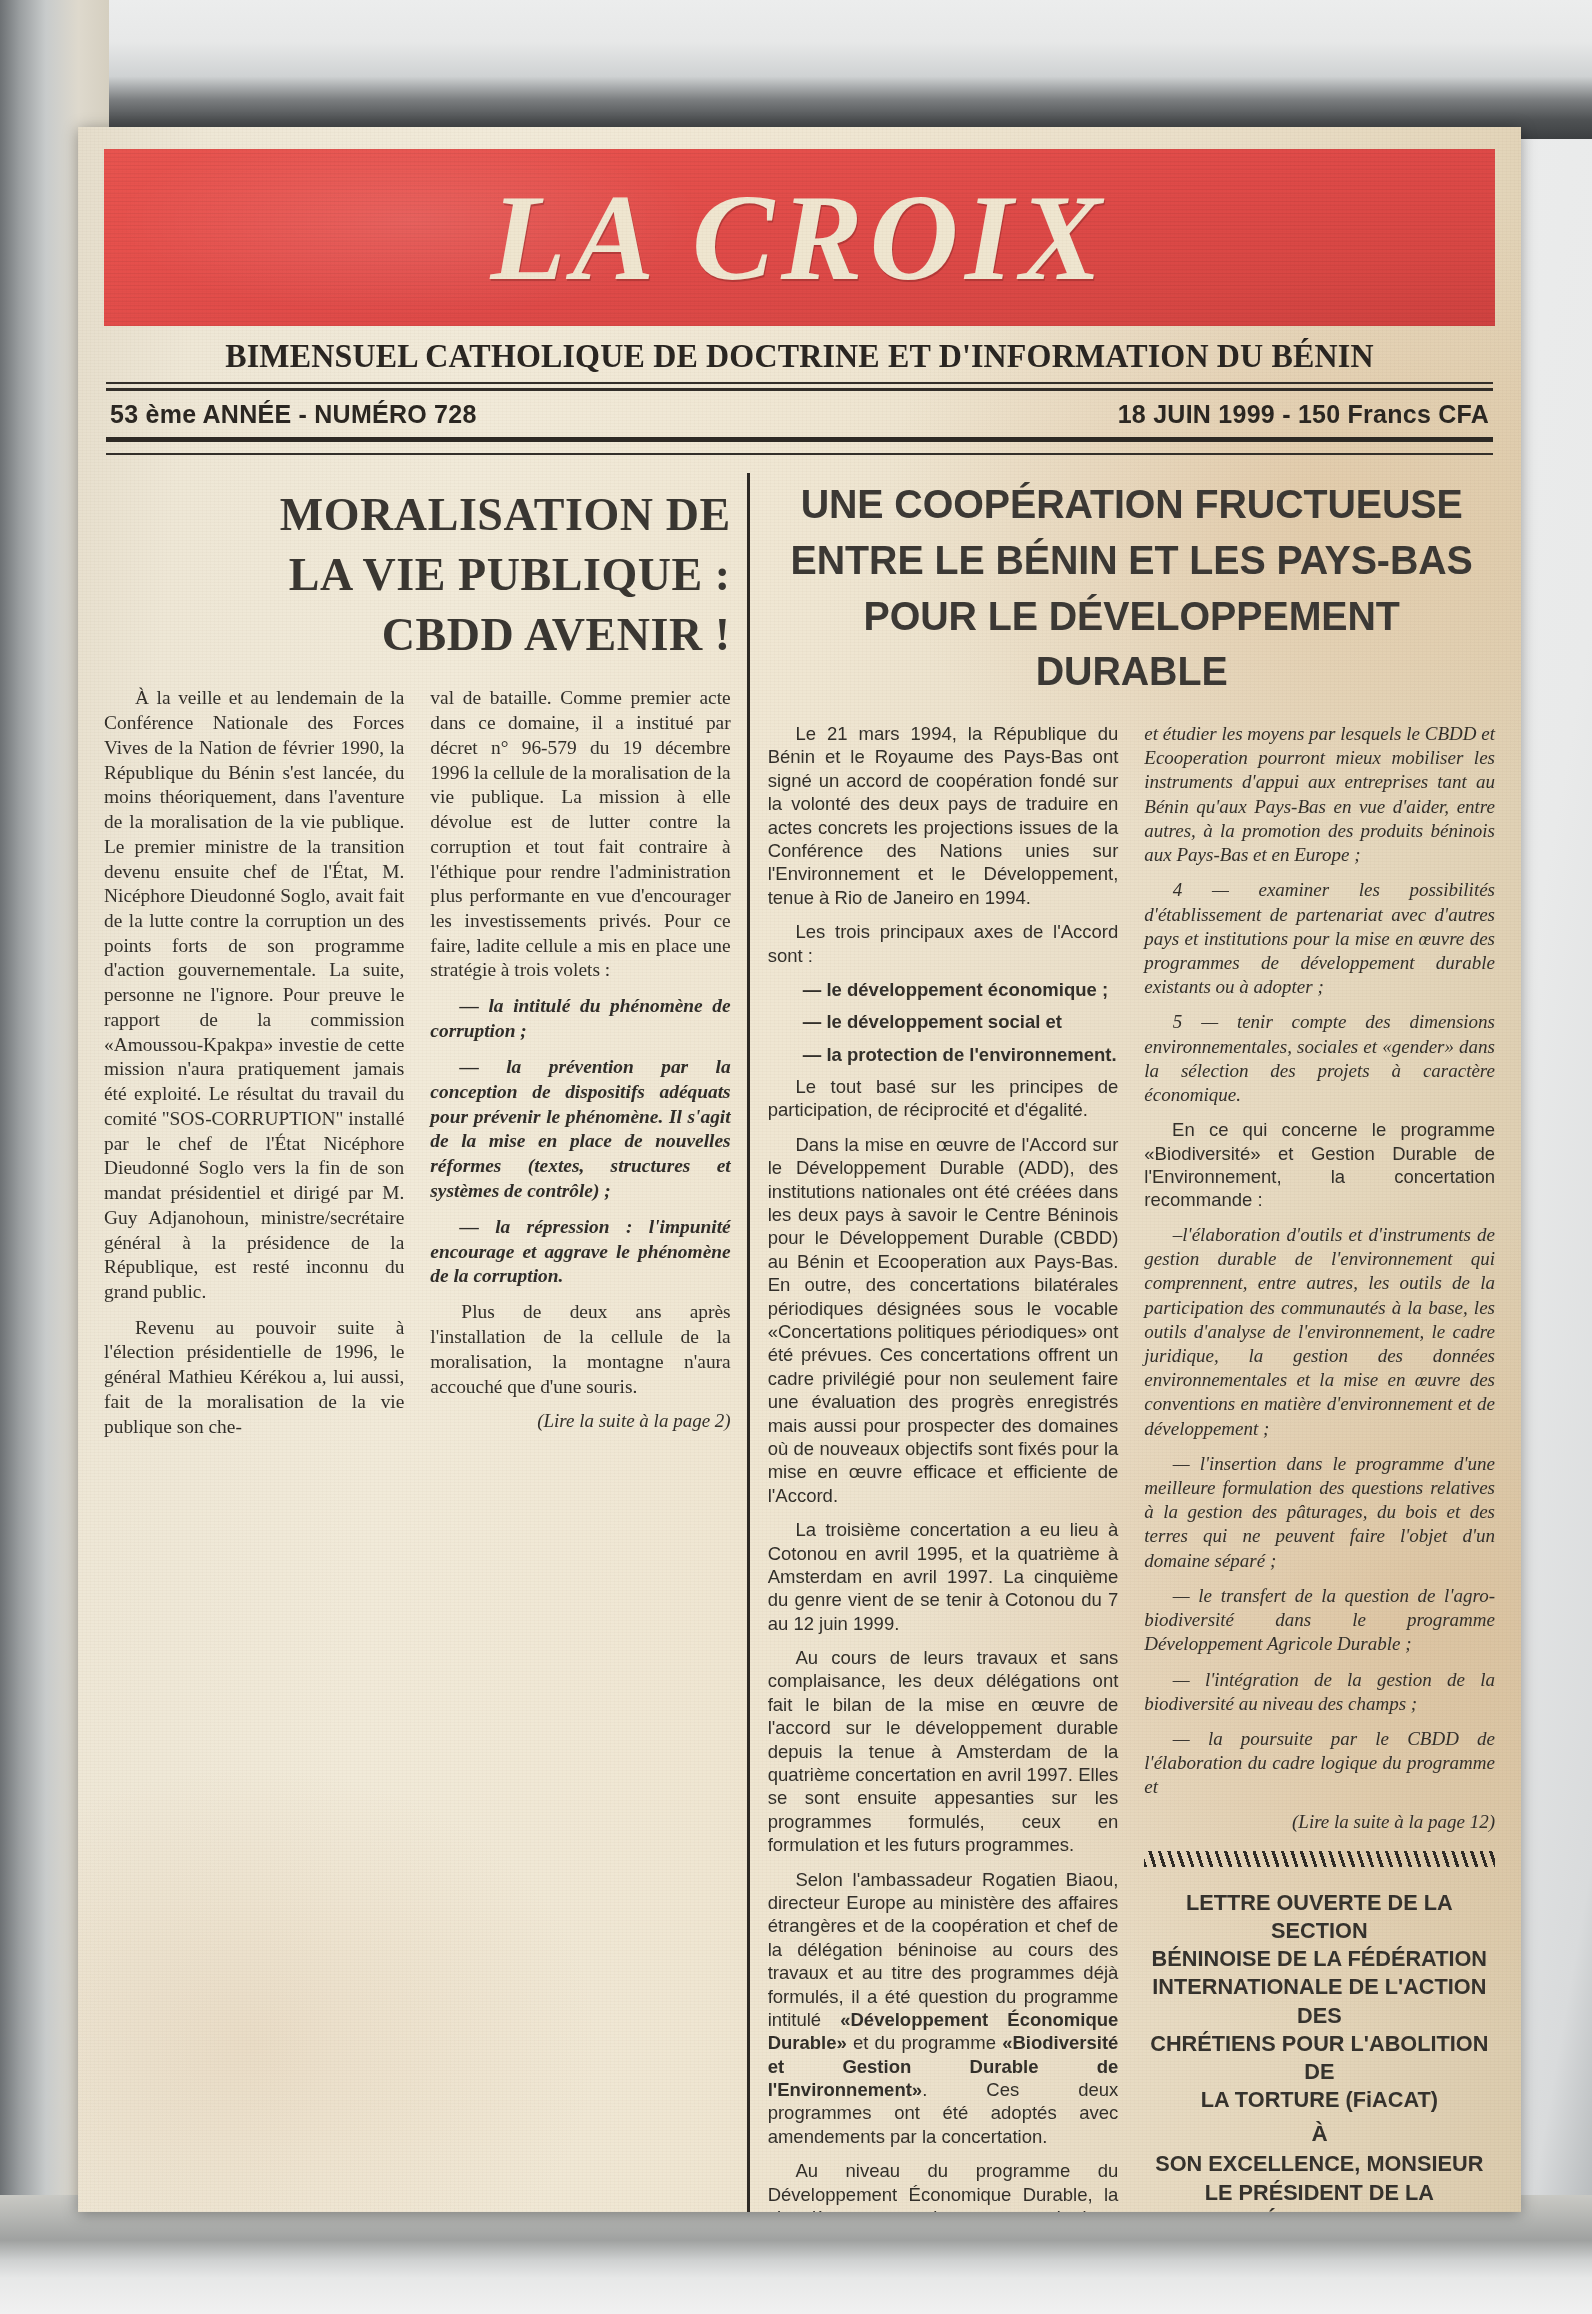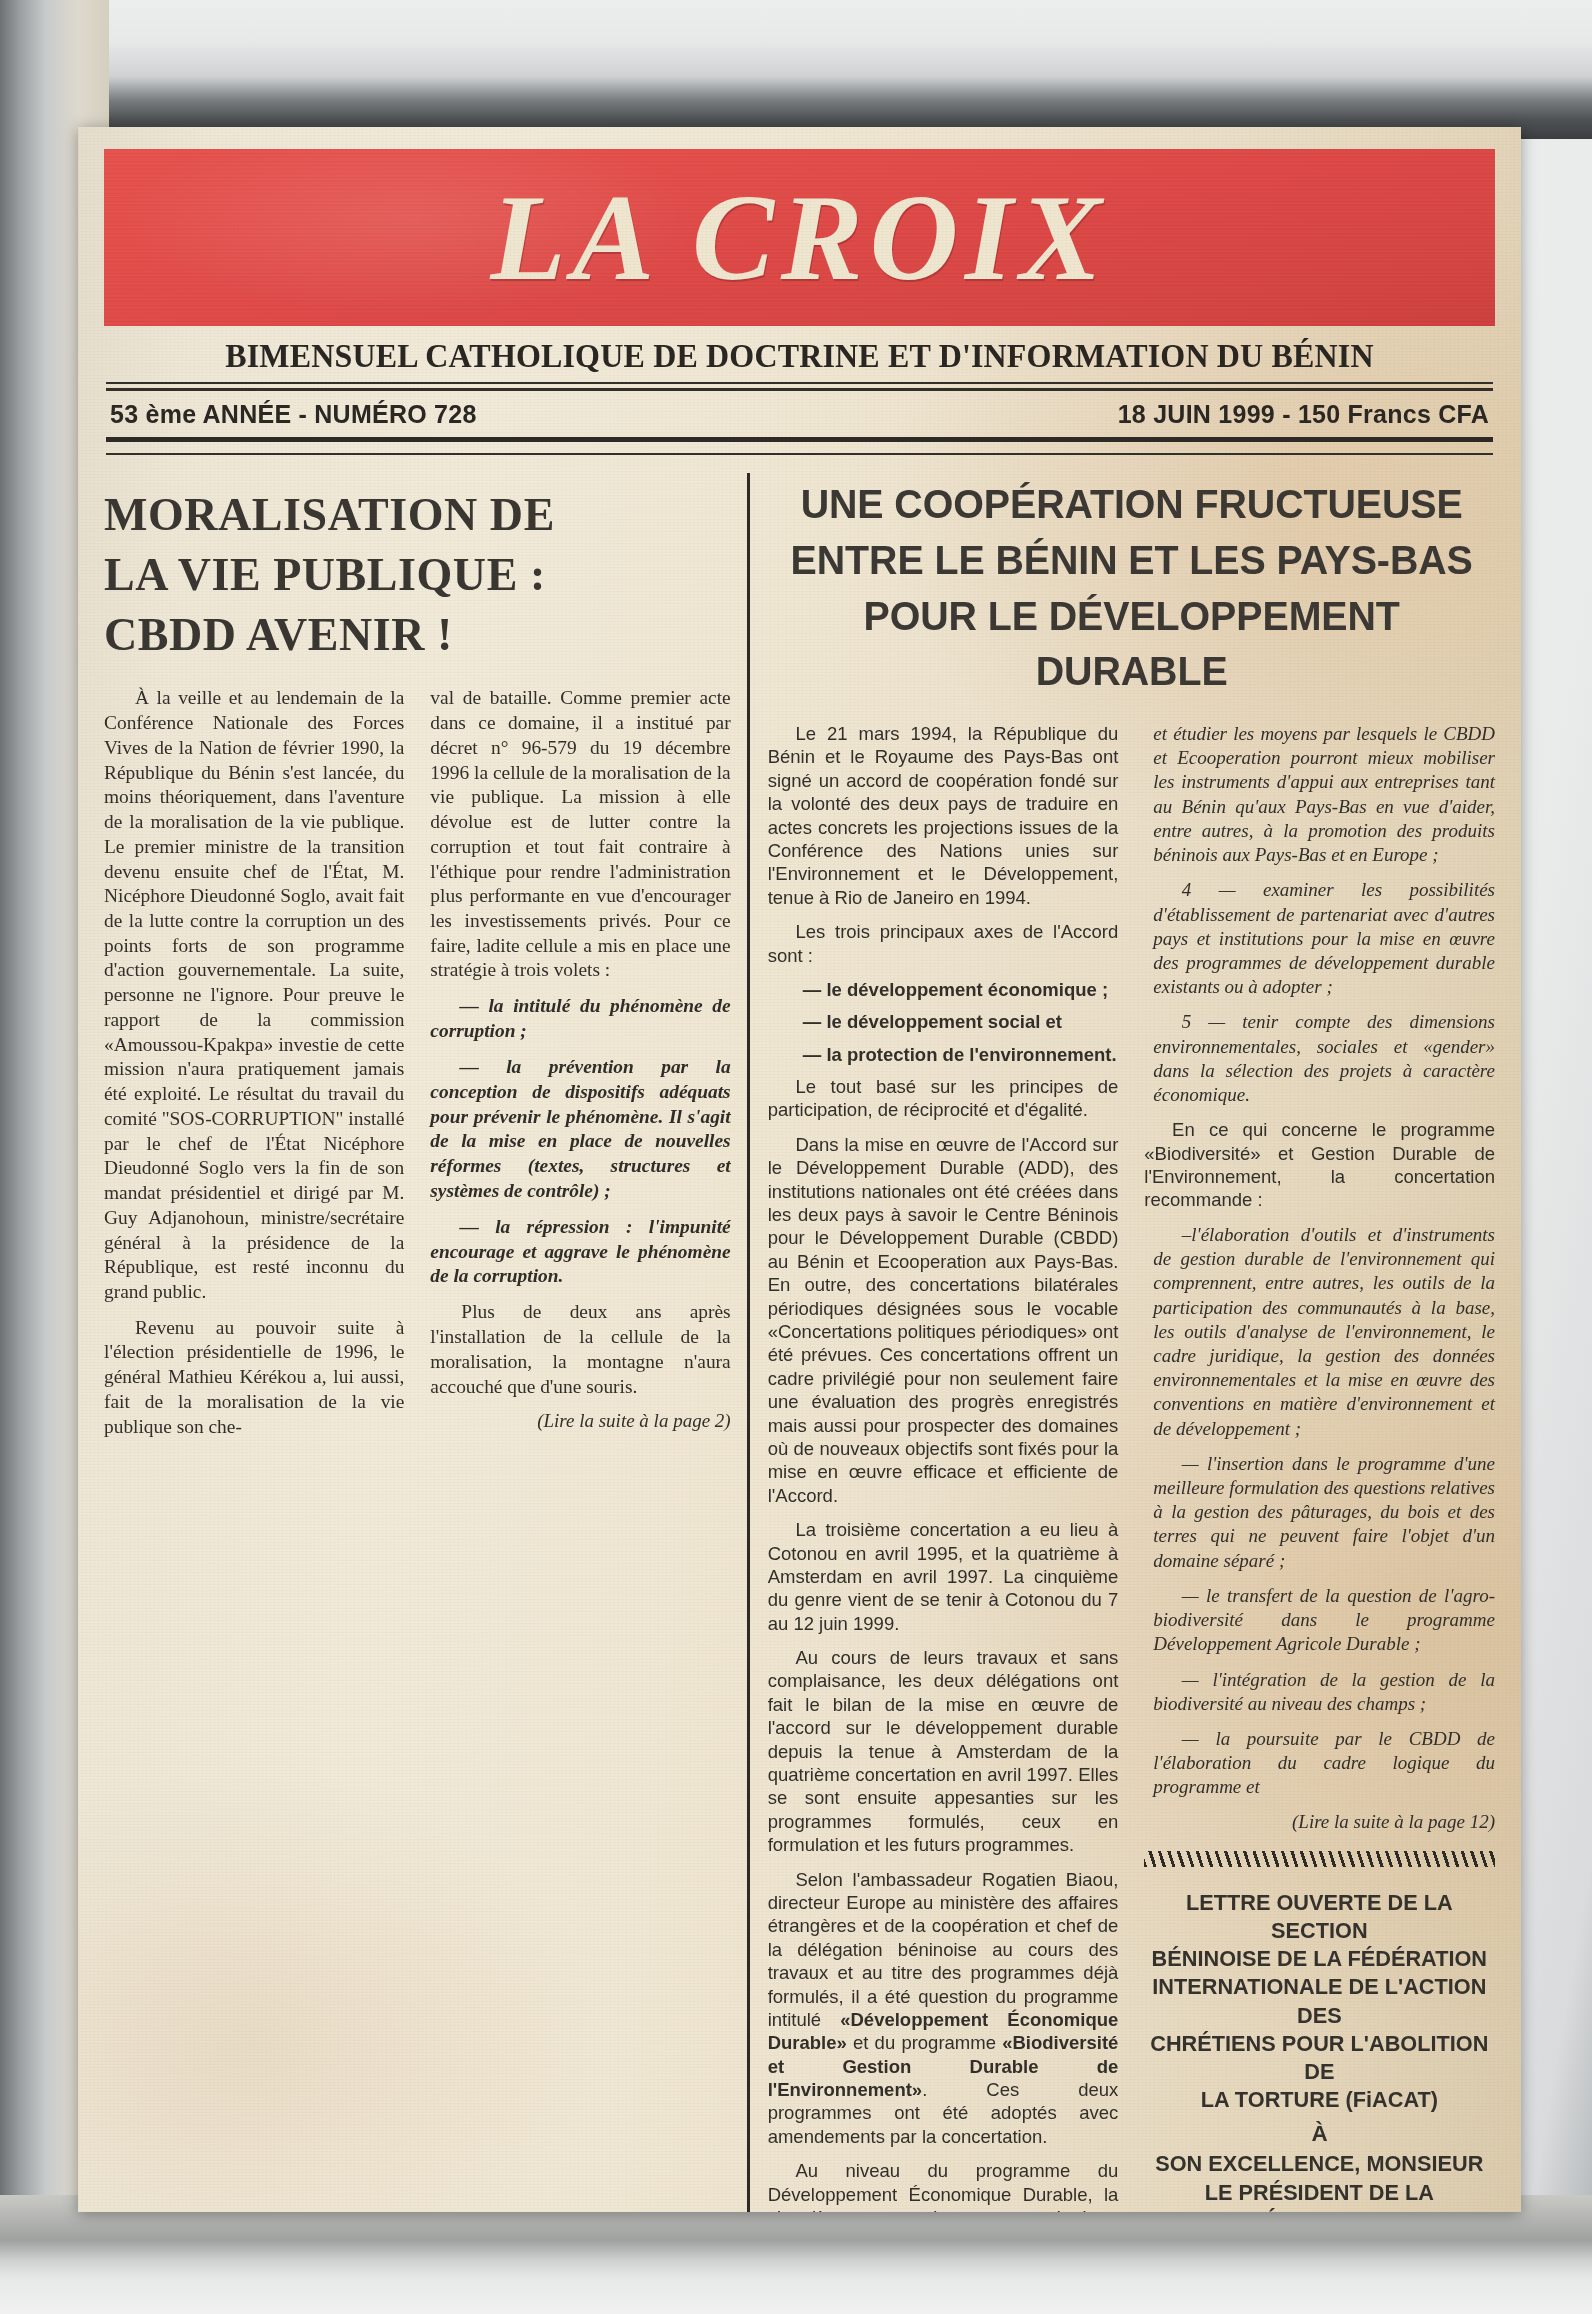--- a/index.html
+++ b/index.html
@@ -135,21 +135,21 @@
   .story-left  { width: 635px; padding-right: 16px; }
   .vdivider    { width: 3px; background: #2e2a25; margin: 4px 0 0 0; flex: none; }
   .story-right { width: 737px; padding-left: 18px; }
 
   .head-serif {
     font-family: "Liberation Serif", "DejaVu Serif", serif;
     font-weight: 700;
     color: #3a3732;
     font-size: 46px;
     line-height: 1.30;
-    text-align: left;
+    text-align: right;
     letter-spacing: 0.012em;
     margin: 16px 0 4px 0;
   }
   .head-serif .l1 { display:block; }
   .head-sans {
     font-family: "Liberation Sans", sans-serif;
     font-weight: 700;
     color: #3c3935;
     font-size: 41px;
     line-height: 1.36;
@@ -200,21 +200,21 @@
   }
   p.body-sans.dash  { text-indent: 1.9em; margin-bottom: 9px; font-weight: bold; }
   p.ital {
     font-family: "Liberation Serif", "DejaVu Serif", serif;
     font-style: italic;
     font-size: 19px;
     line-height: 1.275;
     color: #322f2a;
     text-align: justify;
     text-indent: 1.5em;
-    margin: 0 0 11px 9px;
+    margin: 0 0 11px 0;
   }
   p.ital.noind { text-indent: 0; }
   .b { font-weight: 700; }
   .jump {
     font-family: "Liberation Serif", "DejaVu Serif", serif;
     font-style: italic;
     font-size: 19px;
     color: #322f2a;
     text-align: right;
     margin: 6px 0 0 0;

